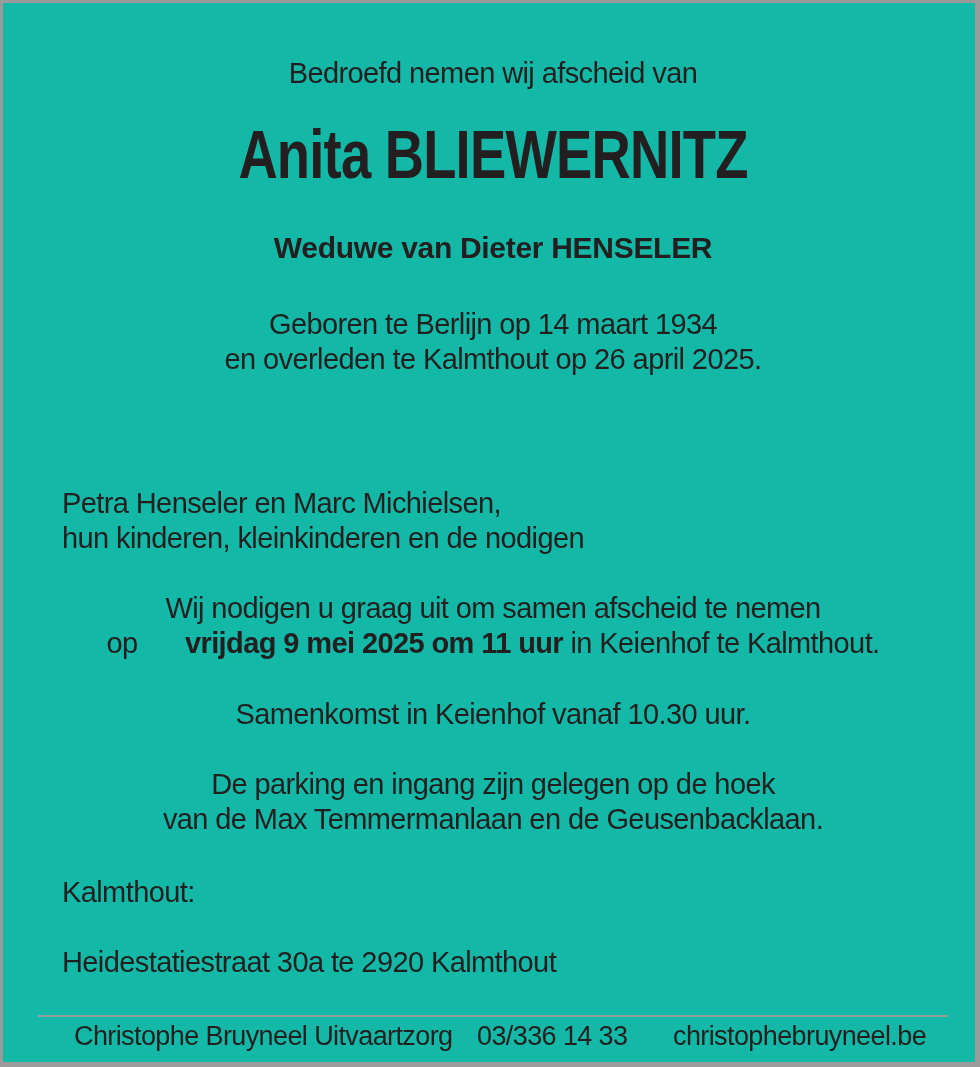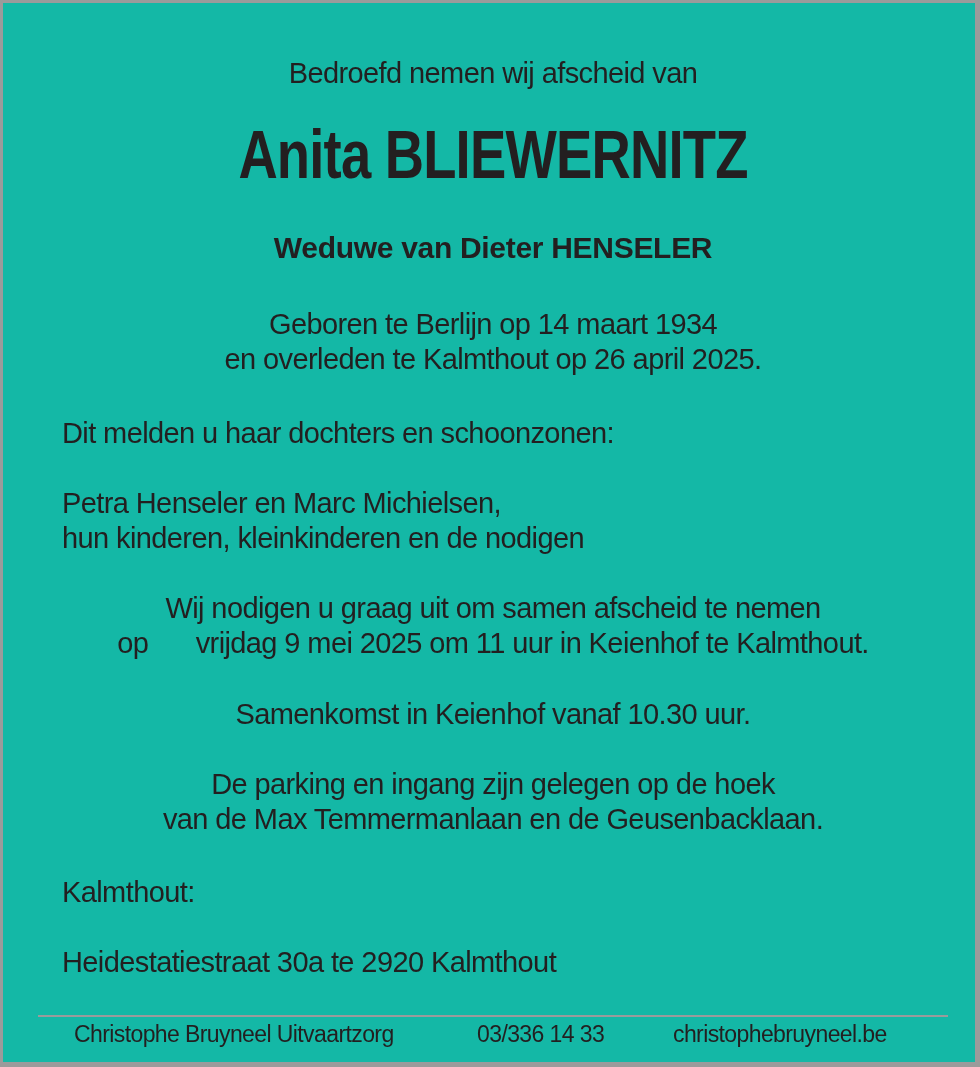--- a/index.html
+++ b/index.html
@@ -16,45 +16,44 @@
   }
   .center { left: 0; width: 980px; text-align: center; }
   .left { left: 59px; }
   .body-text { font-size: 29px; letter-spacing: -0.6px; }
   .intro { top: 54px; }
   .name {
     top: 112px; font-size: 68px; font-weight: bold; letter-spacing: -1px;
     transform: scaleX(0.80); transform-origin: 490px 0;
   }
   .sub { top: 228px; font-size: 30px; font-weight: bold; letter-spacing: -0.3px; }
-  b.inline { font-weight: normal; margin-left: 40px; }
+  b.inline { font-weight: bold; margin-left: 40px; }
   .rule {
     position: absolute; left: 35px; top: 1012px; width: 910px; height: 2px;
     background: #9b9b9b;
   }
   .footer-item {
-    position: absolute; top: 1018px; font-size: 23px; color: #231f20;
+    position: absolute; top: 1018px; font-size: 27px; color: #231f20;
     font-family: "Liberation Sans", sans-serif; white-space: nowrap; letter-spacing: -0.6px;
   }
 </style>
 </head>
 <body>
 
 <div class="frame">
 
   <div class="line center body-text intro">Bedroefd nemen wij afscheid van</div>
 
   <div class="line center name">Anita BLIEWERNITZ</div>
 
   <div class="line center sub">Weduwe van Dieter HENSELER</div>
 
   <div class="line center body-text" style="top:305px">Geboren te Berlijn op 14 maart 1934</div>
   <div class="line center body-text" style="top:340px">en overleden te Kalmthout op 26 april 2025.</div>
 
-  <div class="line left body-text" style="top:414px">Dit melden u haar dochters en schoonzonen:</div>
   <div class="line left body-text" style="top:484px">Petra Henseler en Marc Michielsen,</div>
   <div class="line left body-text" style="top:519px">hun kinderen, kleinkinderen en de nodigen</div>
 
   <div class="line center body-text" style="top:589px">Wij nodigen u graag uit om samen afscheid te nemen</div>
   <div class="line center body-text" style="top:624px"><span>op </span><b class="inline">vrijdag 9 mei 2025 om 11 uur</b><span> in Keienhof te Kalmthout.</span></div>
 
   <div class="line center body-text" style="top:695px">Samenkomst in Keienhof vanaf 10.30 uur.</div>
 
   <div class="line center body-text" style="top:765px">De parking en ingang zijn gelegen op de hoek</div>
   <div class="line center body-text" style="top:800px">van de Max Temmermanlaan en de Geusenbacklaan.</div>

